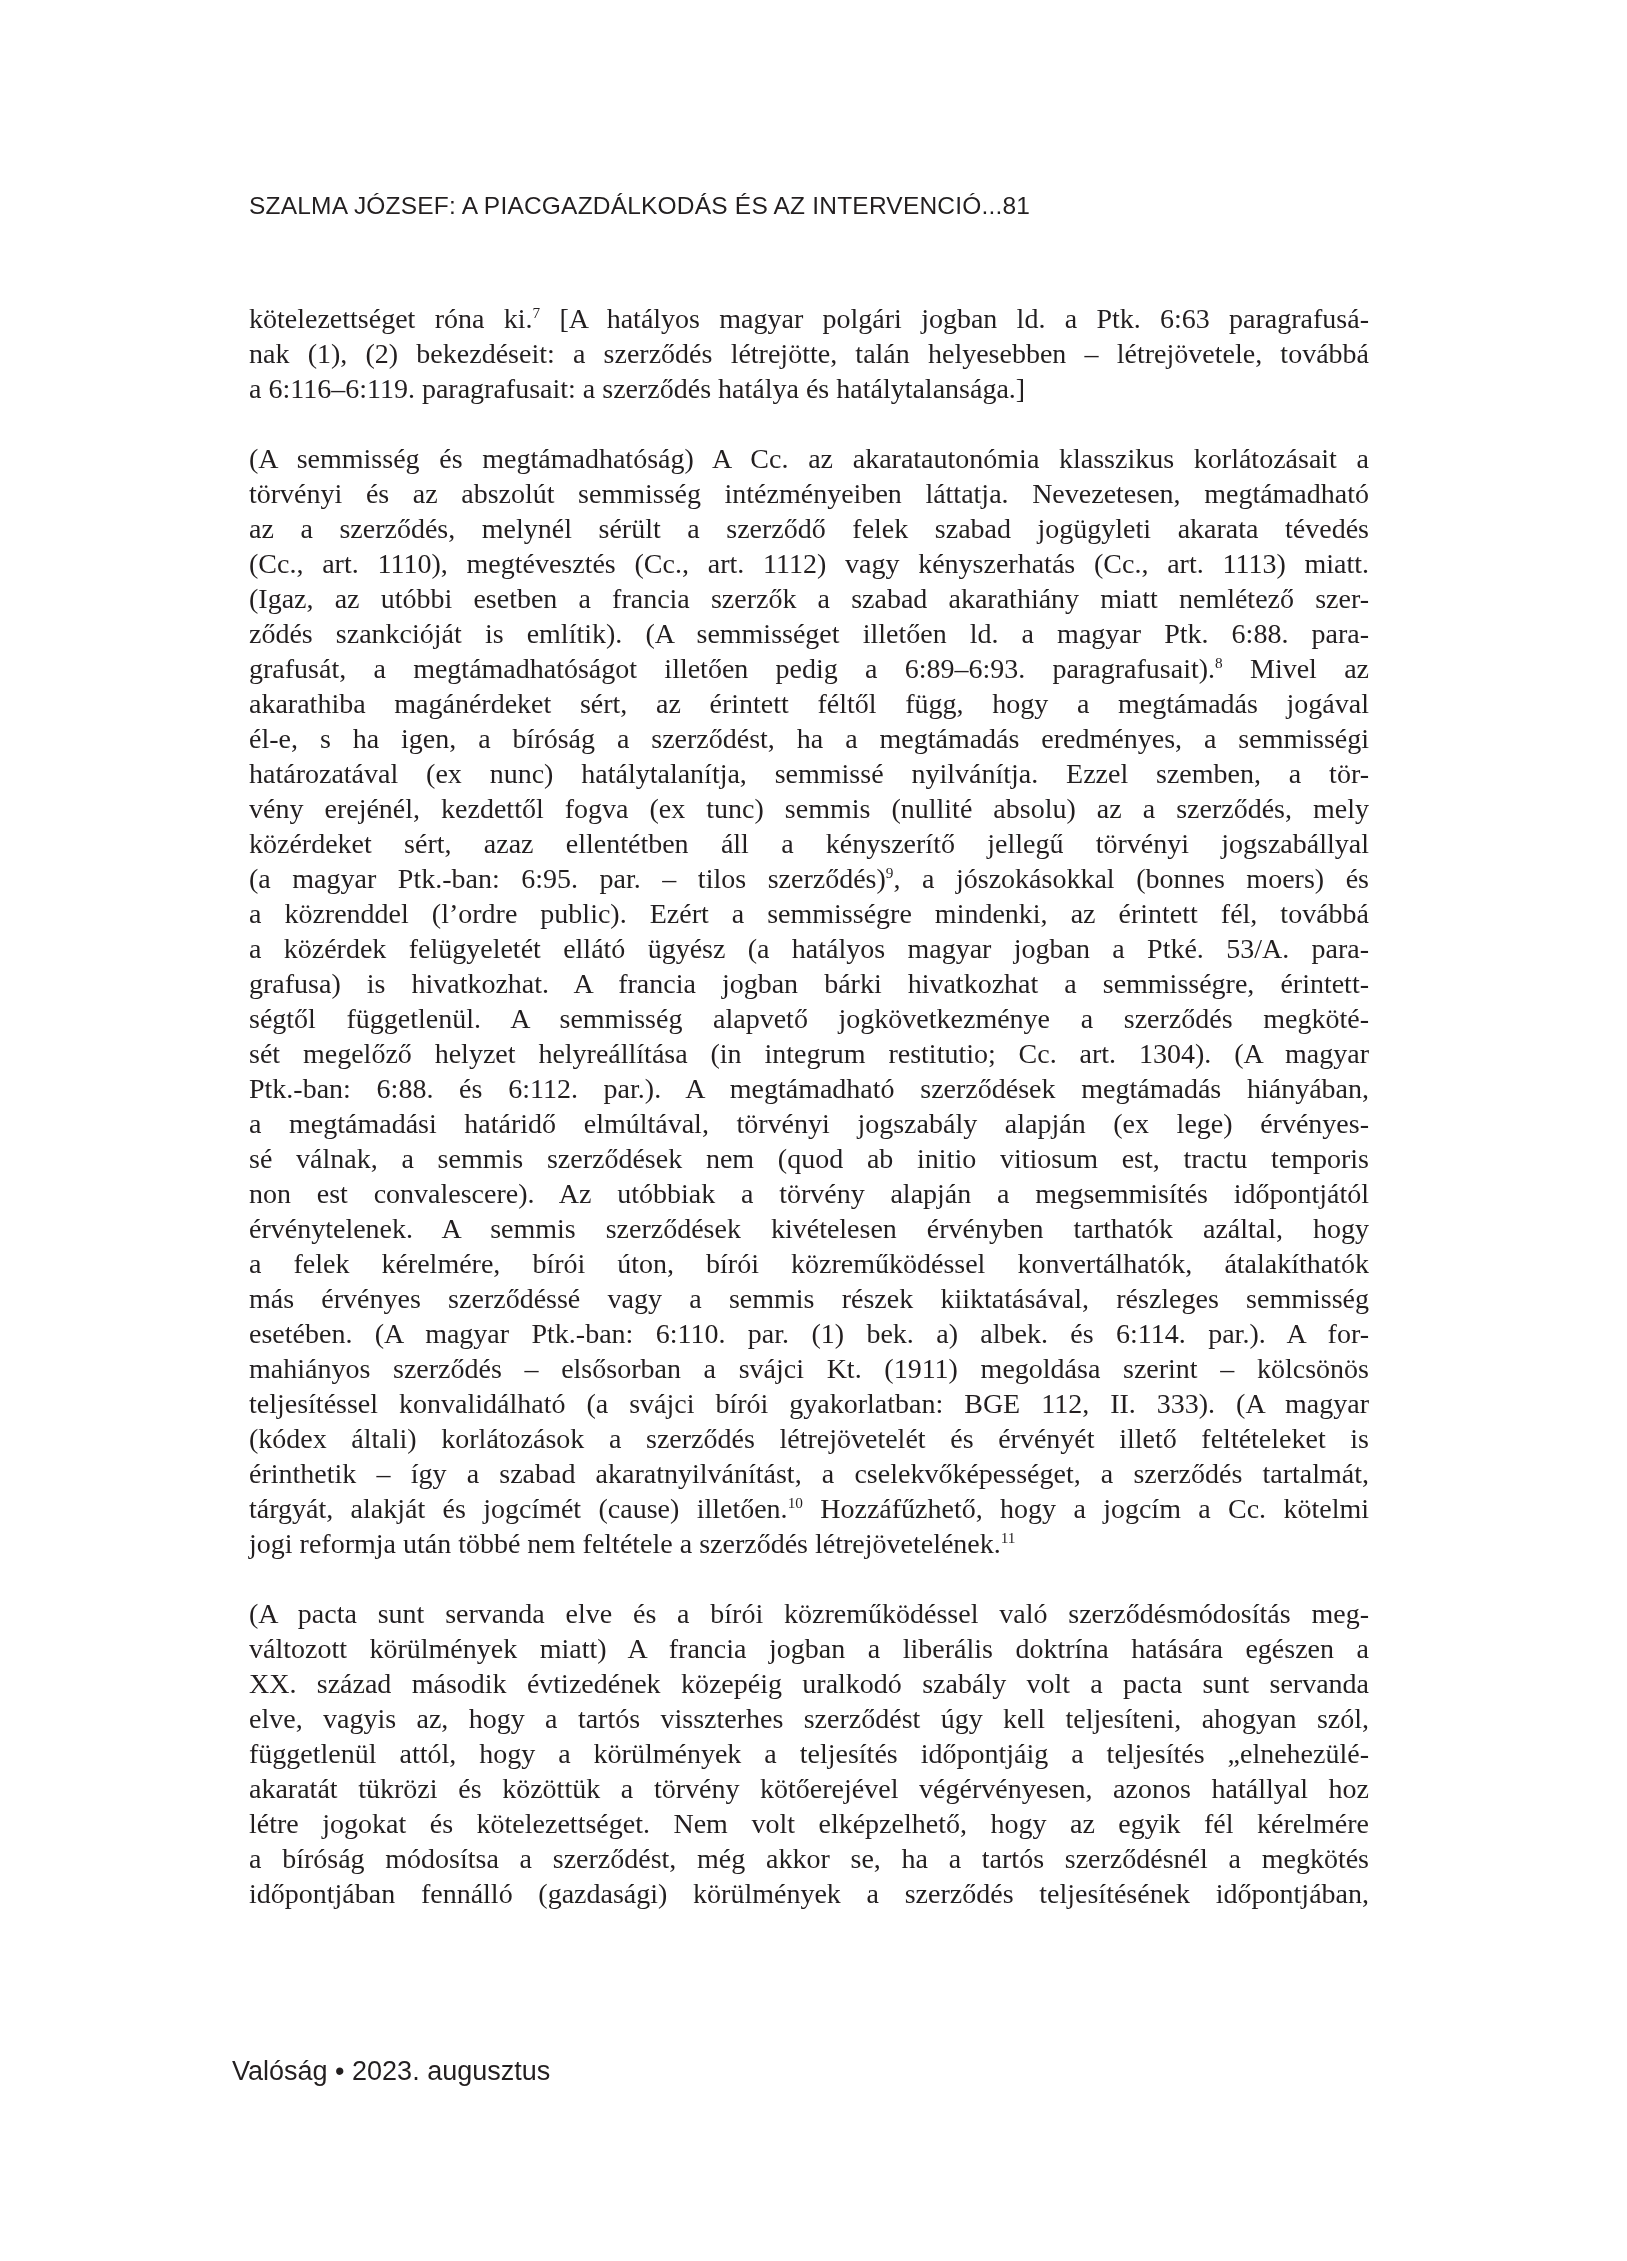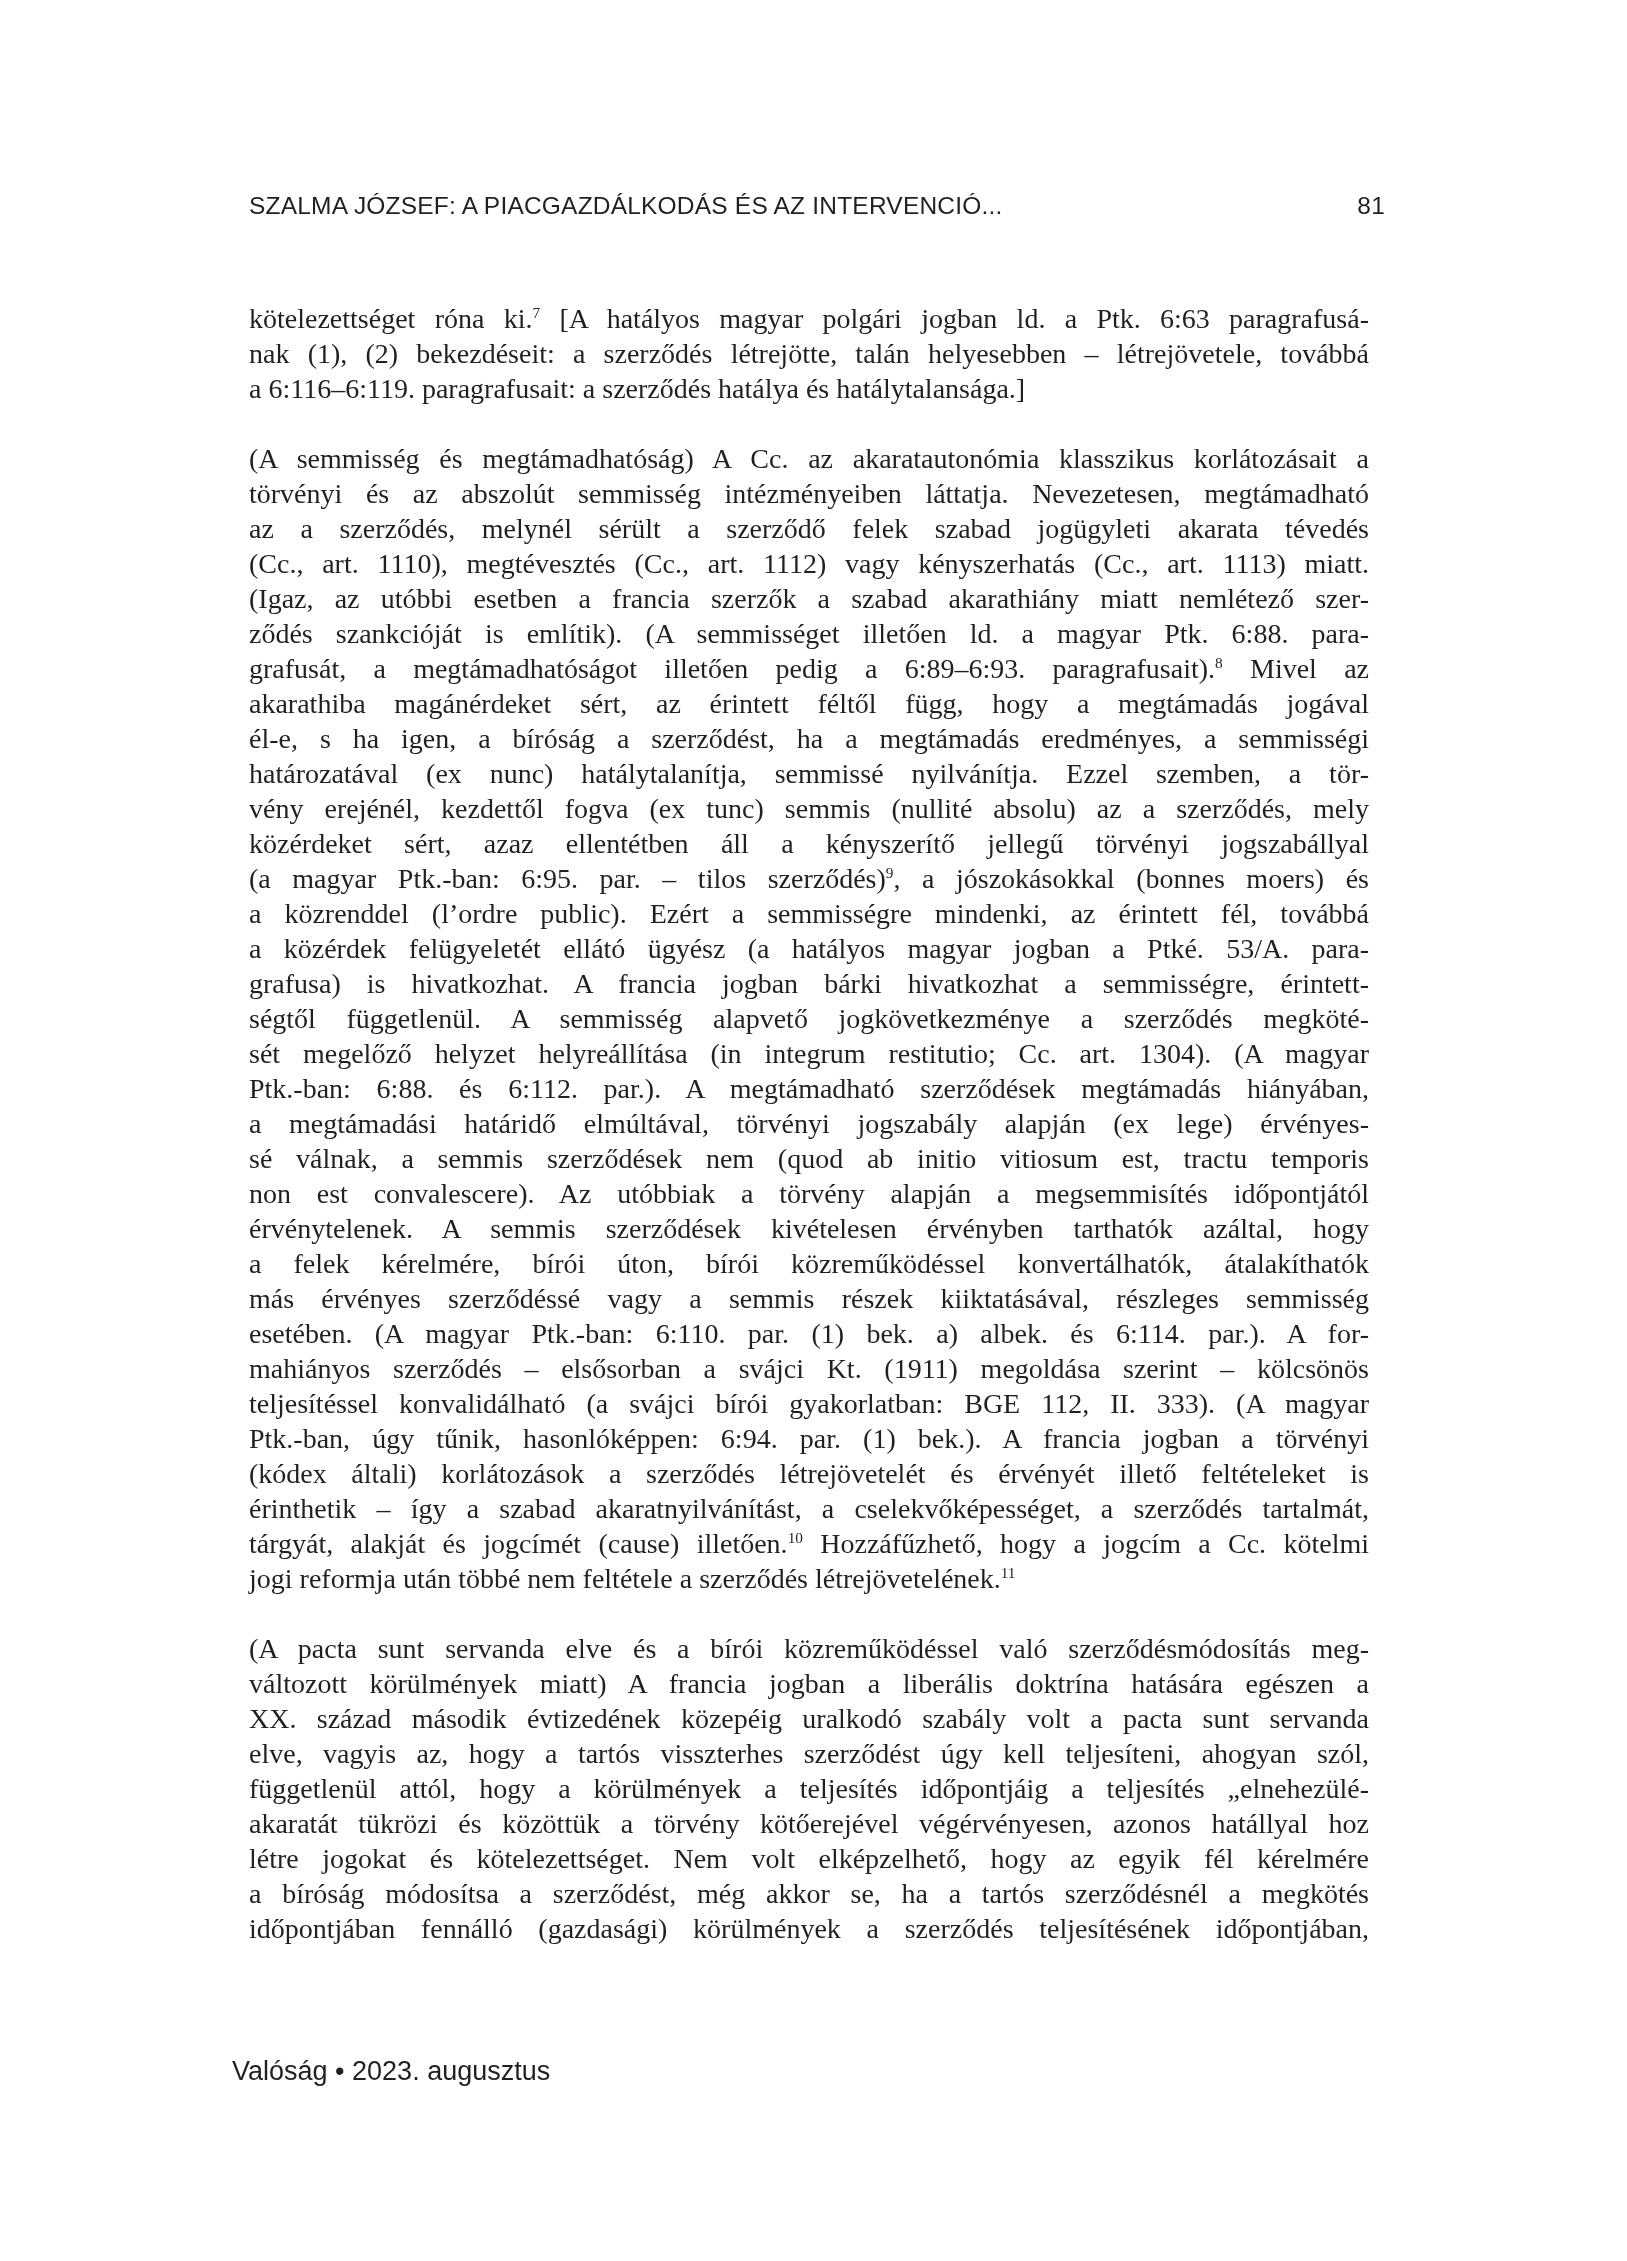--- a/index.html
+++ b/index.html
@@ -1,20 +1,20 @@
 <!DOCTYPE html>
 <html style="font-size:12.3px"><head>
 <meta charset="utf-8">
 <style>
   html, body { margin: 0; padding: 0; background: #ffffff; }
   body { width: 1628px; height: 2261px; position: relative; overflow: hidden; color: #231f20; }
   .running-head {
     position: absolute; left: 249px; top: 190px; width: 1136px;
     font-family: "Liberation Sans", sans-serif; font-size: 24.5px; line-height: 31px;
-    display: flex; justify-content: space-between; letter-spacing: 0.2px;
+    display: flex; justify-content: flex-start; letter-spacing: 0.2px;
   }
   .body-text {
     position: absolute; left: 249px; top: 301px; width: 1120px;
     font-family: "Liberation Serif", serif; font-size: 28px;
   }
   .para { margin: 0; }
   .para + .para { margin-top: 35px; }
   .line {
     display: block; height: 35px; line-height: 35px; white-space: nowrap;
     text-align: justify; text-align-last: justify;
@@ -63,21 +63,20 @@
       <span class="line"><span>Ptk.-ban: 6:88. és 6:112. par.). A megtámadható szerződések megtámadás hiányában,</span></span>
       <span class="line"><span>a megtámadási határidő elmúltával, törvényi jogszabály alapján (ex lege) érvényes-</span></span>
       <span class="line"><span>sé válnak, a semmis szerződések nem (quod ab initio vitiosum est, tractu temporis</span></span>
       <span class="line"><span>non est convalescere). Az utóbbiak a törvény alapján a megsemmisítés időpontjától</span></span>
       <span class="line"><span>érvénytelenek. A semmis szerződések kivételesen érvényben tarthatók azáltal, hogy</span></span>
       <span class="line"><span>a felek kérelmére, bírói úton, bírói közreműködéssel konvertálhatók, átalakíthatók</span></span>
       <span class="line"><span>más érvényes szerződéssé vagy a semmis részek kiiktatásával, részleges semmisség</span></span>
       <span class="line"><span>esetében. (A magyar Ptk.-ban: 6:110. par. (1) bek. a) albek. és 6:114. par.). A for-</span></span>
       <span class="line"><span>mahiányos szerződés – elsősorban a svájci Kt. (1911) megoldása szerint – kölcsönös</span></span>
       <span class="line"><span>teljesítéssel konvalidálható (a svájci bírói gyakorlatban: BGE 112, II. 333). (A magyar</span></span>
-      <span class="line"><span>Ptk.-ban, úgy tűnik, hasonlóképpen: 6:94. par. (1) bek.). A francia jogban a törvényi</span></span>
       <span class="line"><span>(kódex általi) korlátozások a szerződés létrejövetelét és érvényét illető feltételeket is</span></span>
       <span class="line"><span>érinthetik – így a szabad akaratnyilvánítást, a cselekvőképességet, a szerződés tartalmát,</span></span>
       <span class="line"><span>tárgyát, alakját és jogcímét (cause) illetően.</span><sup>10</sup><span> Hozzáfűzhető, hogy a jogcím a Cc. kötelmi</span></span>
       <span class="line last"><span>jogi reformja után többé nem feltétele a szerződés létrejövetelének.</span><sup>11</sup></span>
     </p>
   <p class="para">
       <span class="line"><span class="it">(A pacta sunt servanda elve és a bírói közreműködéssel való szerződésmódosítás meg-</span></span>
       <span class="line"><span class="it">változott körülmények miatt)</span><span> A francia jogban a liberális doktrína hatására egészen a</span></span>
       <span class="line"><span>XX. század második évtizedének közepéig uralkodó szabály volt a </span><span class="it">pacta sunt servanda</span></span>
       <span class="line"><span>elve, vagyis az, hogy a tartós visszterhes szerződést úgy kell teljesíteni, ahogyan szól,</span></span>

